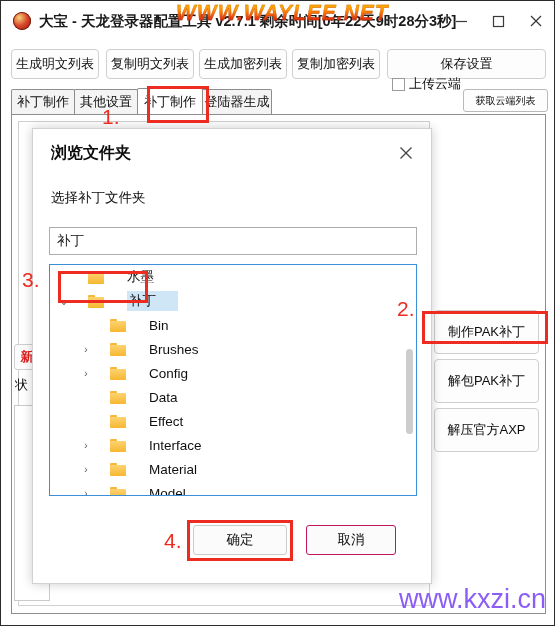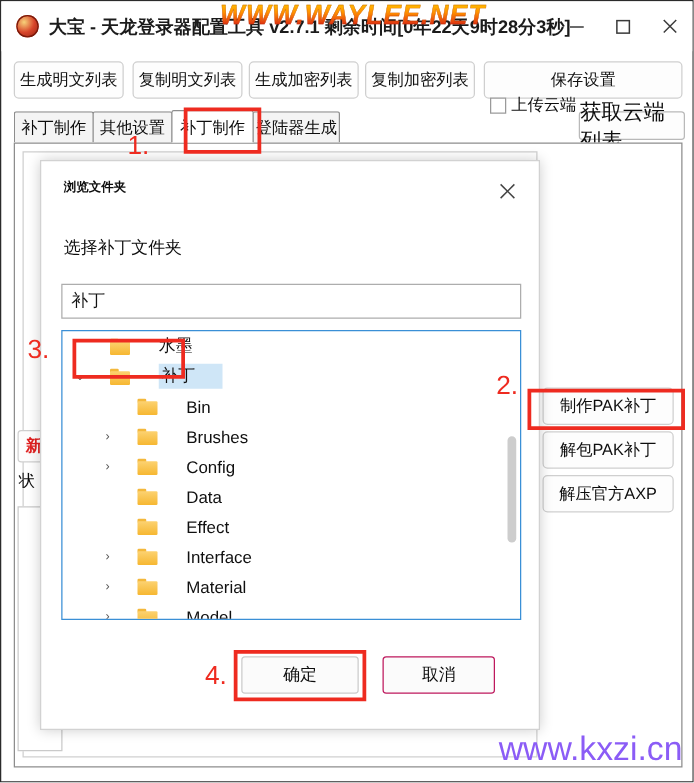--- a/index.html
+++ b/index.html
@@ -86,38 +86,38 @@
     position:absolute;right:93px;top:74px;
     display:flex;align-items:center;gap:4px;text-align:right;
   }
   .cb-box{
     width:13px;height:13px;border:1px solid #9a9a9a;background:#fff;box-sizing:border-box;
   }
   .cb-label{font-size:13px;color:#0d0d0d;}
   .cloud-btn{
     position:absolute;right:6px;top:88px;height:23px;width:85px;
     border:1px solid #b9b9b9;border-radius:3px;background:#fdfdfd;
-    font-size:17px;color:#0d0d0d;
+    font-size:10px;color:#0d0d0d;
     display:flex;align-items:center;justify-content:center;box-sizing:border-box;
   }
 
   
   .content-panel{
     position:absolute;left:10px;top:113px;width:535px;height:500px;
     border:1px solid #8d8d8d;background:#ffffff;box-sizing:border-box;
   }
   .bg-inner-panel{
     position:absolute;left:6px;top:6px;width:412px;height:485px;
     border:1px solid #d0d0d0;background:#fff;box-sizing:border-box;
   }
   .bg-side{
     position:absolute;right:6px;top:6px;width:105px;
   }
   .side-btn{
-    height:30px;width:105px;margin-bottom:5px;
+    height:44px;width:105px;margin-bottom:5px;
     border:1px solid #cfcfcf;border-radius:4px;background:#fdfdfd;
     font-size:13px;color:#0d0d0d;
     display:flex;align-items:center;justify-content:center;box-sizing:border-box;
   }
   .side-btn.sb-pak{margin-top:189px;}
 
   
   .peek-btn{
     position:absolute;left:13px;top:343px;width:26px;height:26px;
     border:1px solid #cfcfcf;border-radius:3px;background:#fdfdfd;
@@ -137,21 +137,21 @@
   
   .dialog{
     position:absolute;left:31px;top:127px;width:400px;height:456px;
     background:#ffffff;
     border:1px solid #d2d2d2;
     box-shadow:0 0 10px rgba(0,0,0,0.20);
     box-sizing:border-box;
   }
   .dlg-title{
     position:absolute;left:18px;top:14px;
-    font-size:10px;font-weight:700;color:#0d0d0d;
+    font-size:16px;font-weight:700;color:#0d0d0d;
   }
   .dlg-close{
     position:absolute;right:10px;top:10px;width:30px;height:28px;
     display:flex;align-items:center;justify-content:center;color:#444;
   }
   .dlg-sub{
     position:absolute;left:18px;top:60px;
     font-size:13.5px;color:#0d0d0d;
   }
   .dlg-input{

